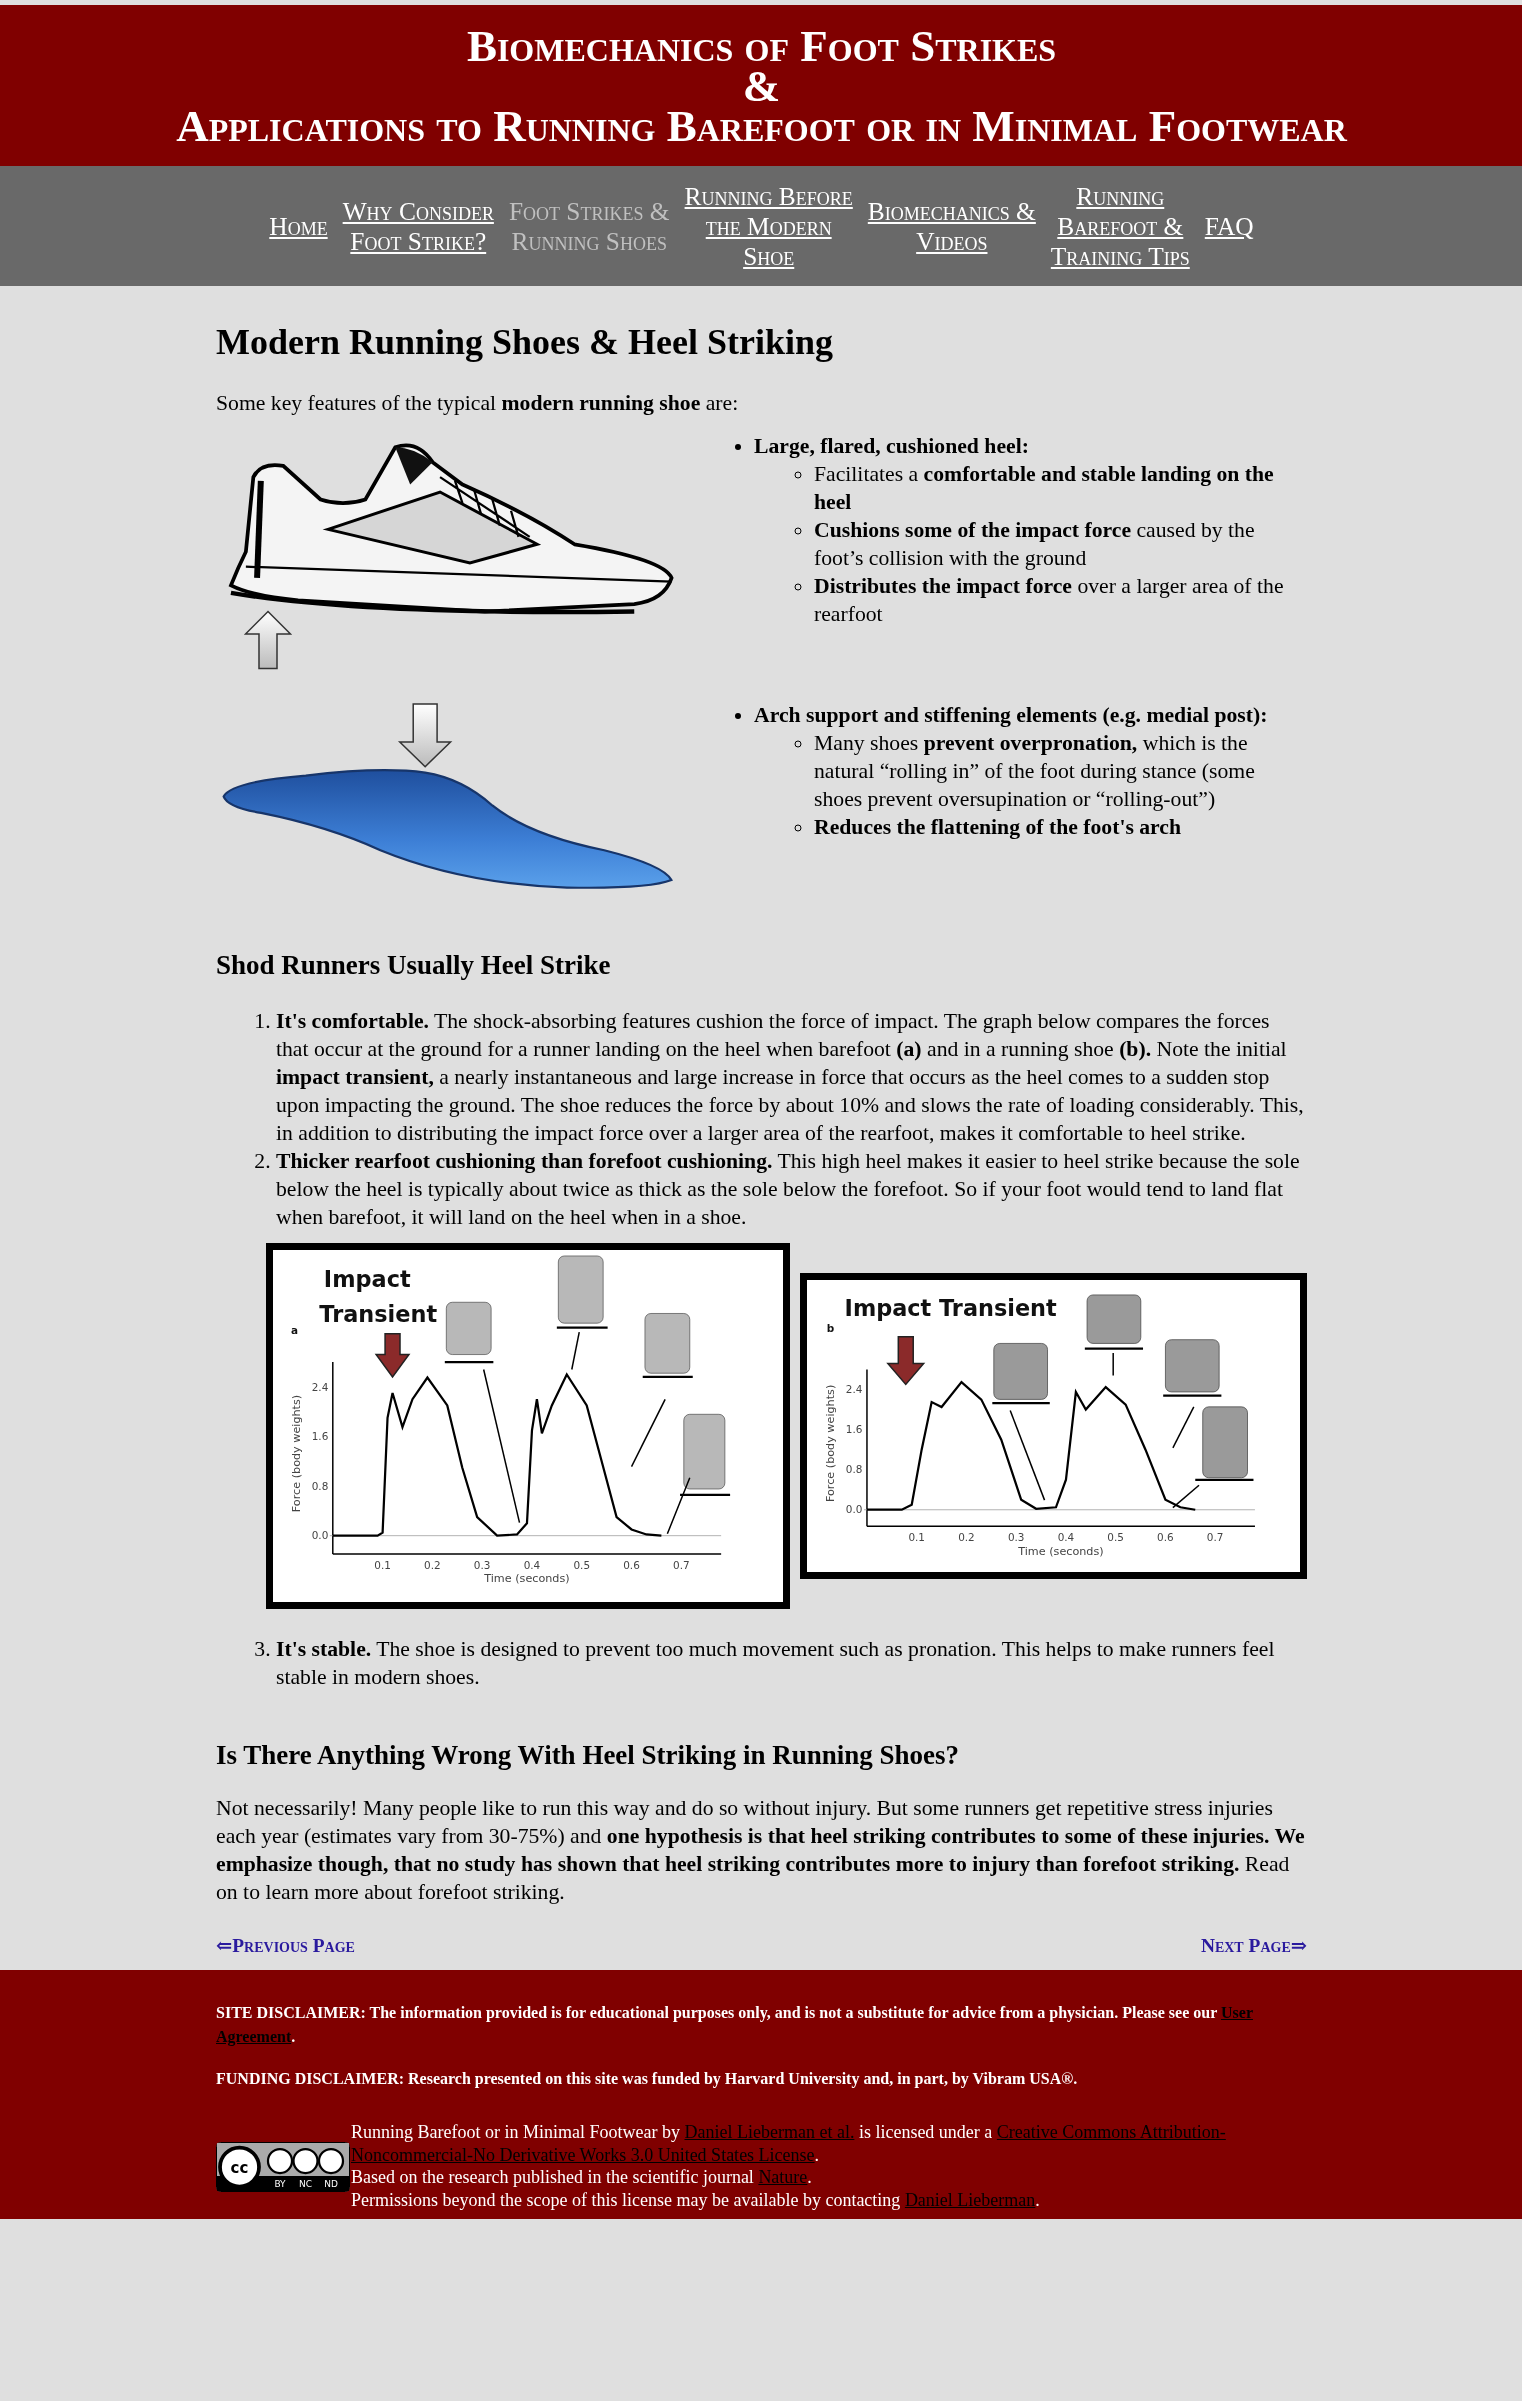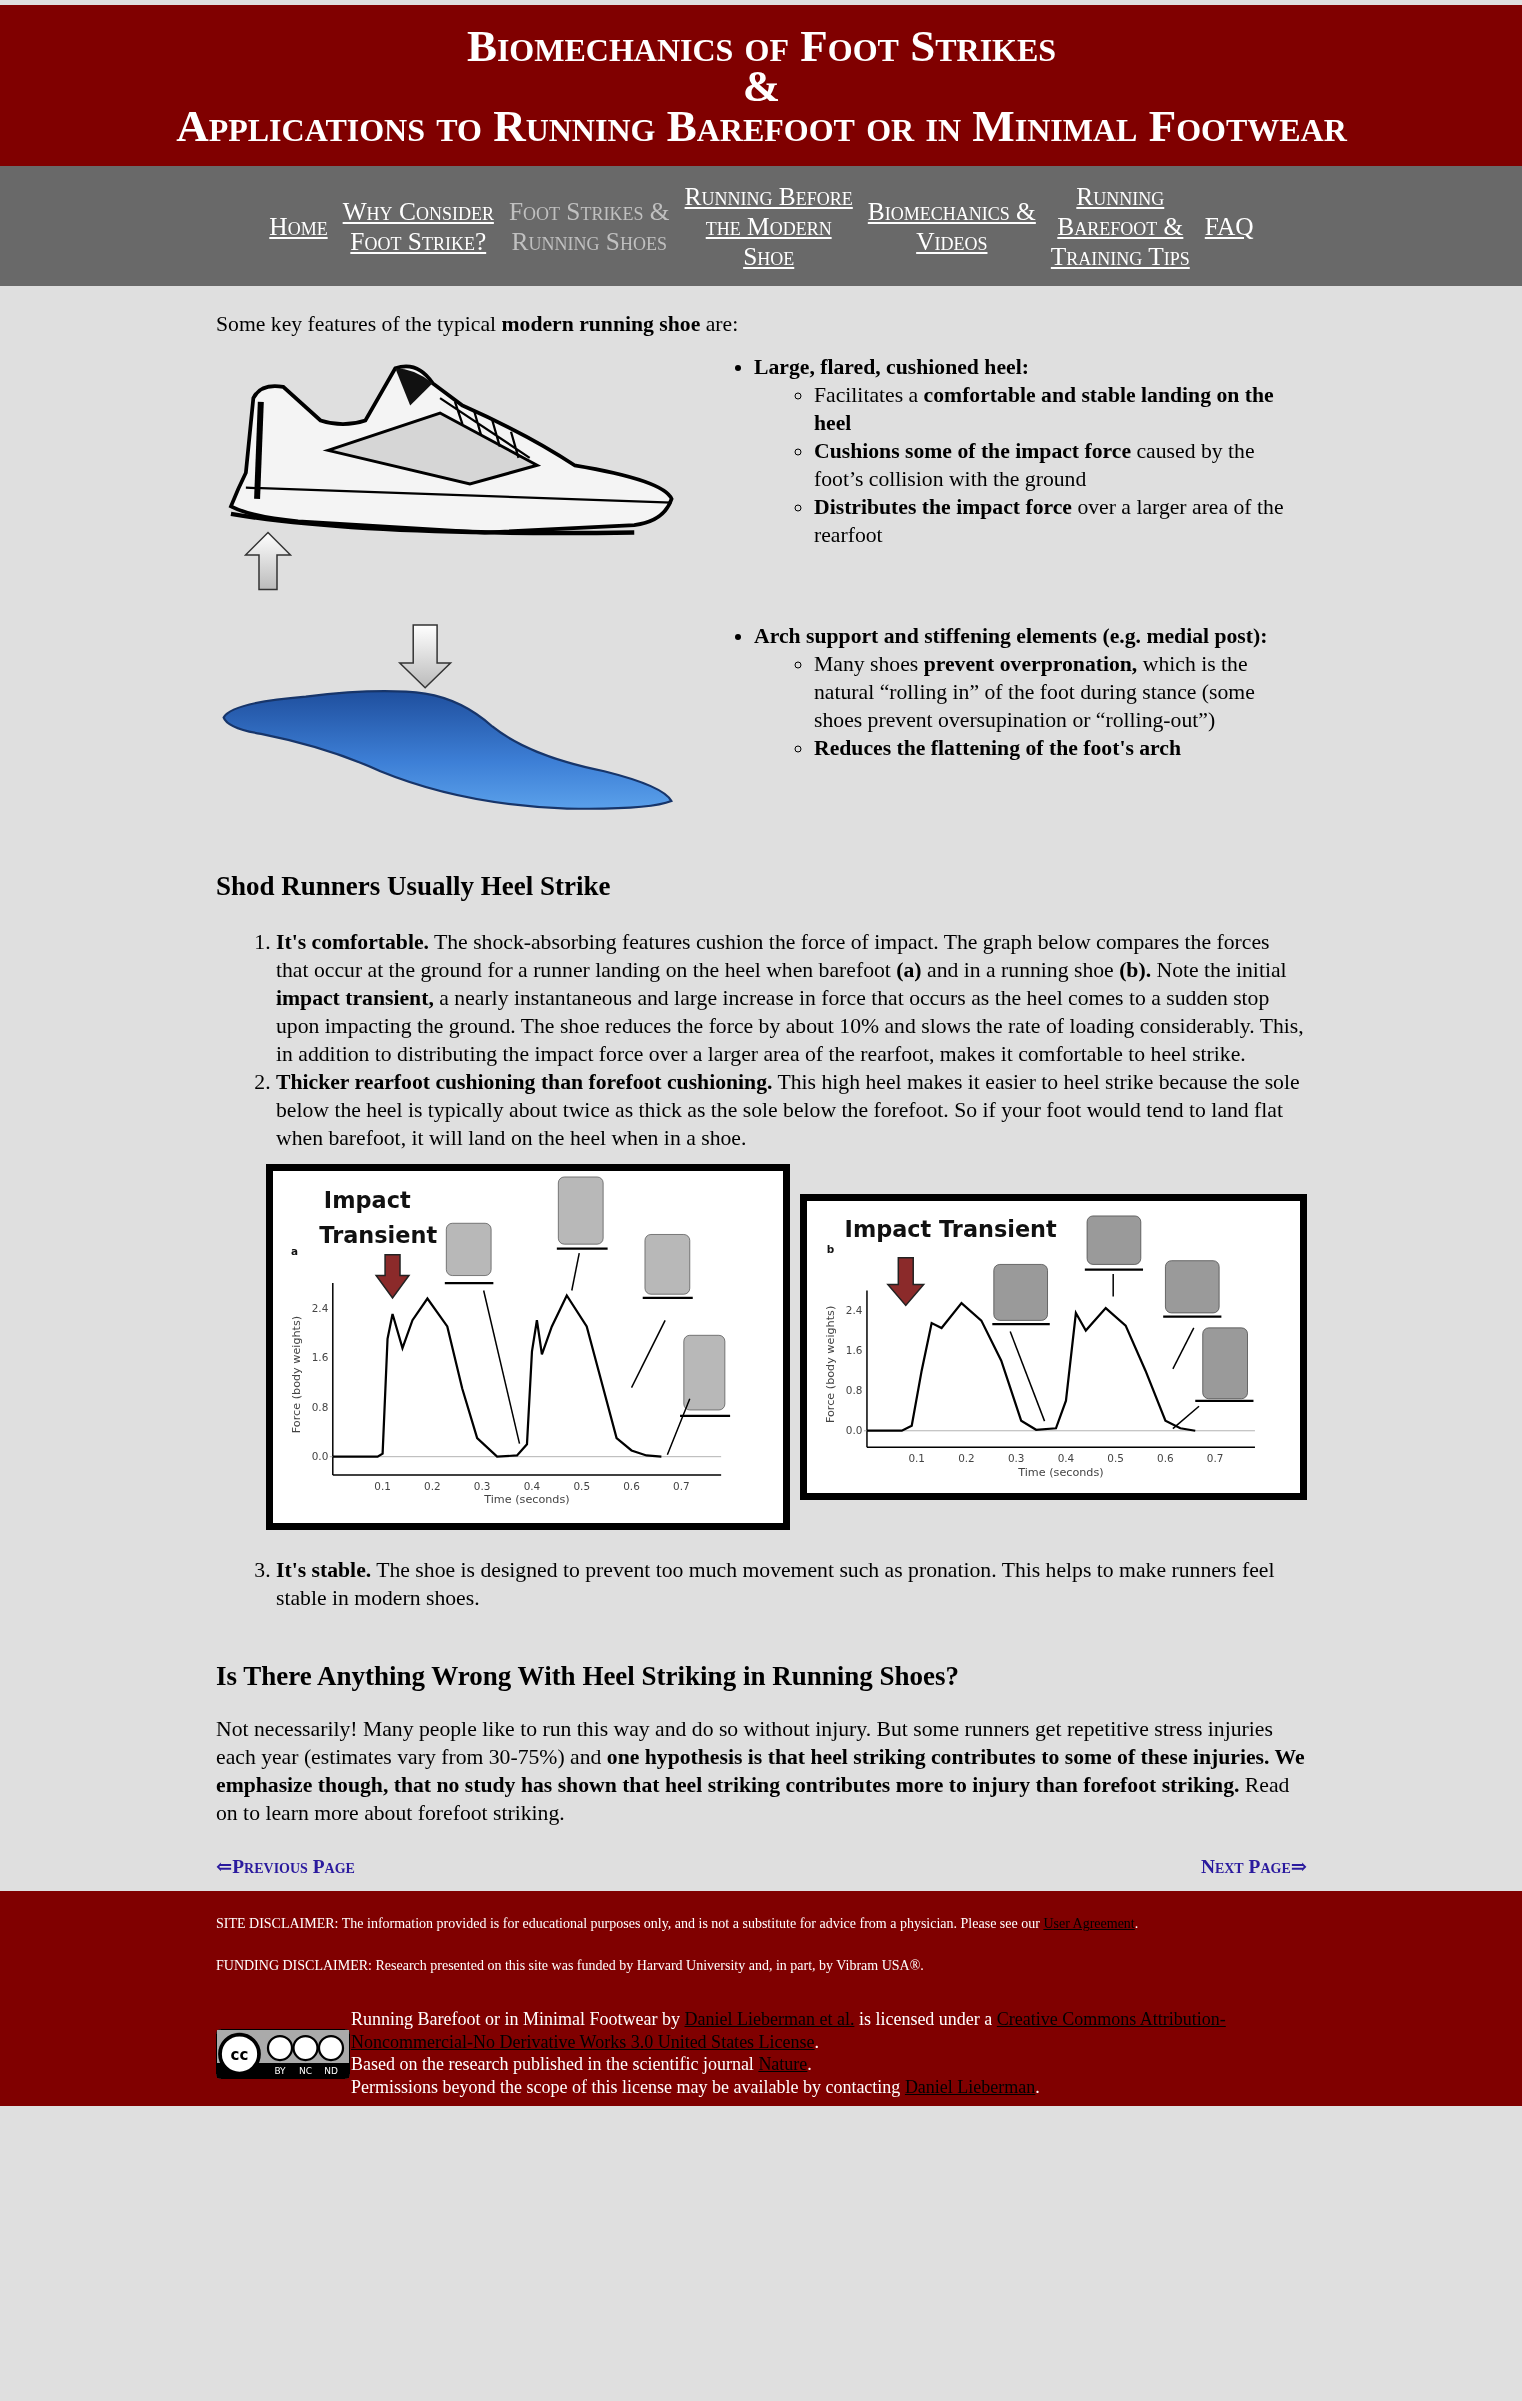--- a/index.html
+++ b/index.html
@@ -79,21 +79,21 @@
     font-variant: small-caps; font-weight: bold; font-size: 19.4px; text-decoration: none;
   }
   .footer {
     background: #800000;
     color: #fff;
     margin-top: 13.4px;
     padding: 21px 0 7.5px 0;
   }
   .footer .inner { width: 1091px; margin: 0 auto; font-size: 18px; line-height: 24px; }
   .footer a { color: #000; text-decoration: underline; }
-  .footer p { font-size: 14px; line-height: 24px; margin: 0 0 18px 0; }
+  .footer p { font-size: 16px; line-height: 24px; margin: 10px 0 18px 0; font-weight: bold; }
   .cc-row { display: flex; align-items: flex-start; margin-top: 30px; }
   .cc-badge {
     width: 132px; height: 48px; background: #aaa; border: 1.5px solid #000; border-radius: 4.5px;
     margin-top: 21px; margin-right: 1px; flex: none; position: relative;
   }
 </style>
 </head>
 <body>
 
 <div class="topgap"></div>
@@ -108,20 +108,21 @@
   <a href="#"><span>Home</span></a>
   <a href="#"><span>Why Consider</span><br><span>Foot Strike?</span></a>
   <a href="#" class="current"><span>Foot Strikes &amp;</span><br><span>Running Shoes</span></a>
   <a href="#"><span>Running Before</span><br><span>the Modern</span><br><span>Shoe</span></a>
   <a href="#"><span>Biomechanics &amp;</span><br><span>Videos</span></a>
   <a href="#"><span>Running</span><br><span>Barefoot &amp;</span><br><span>Training Tips</span></a>
   <a href="#"><span>FAQ</span></a>
 </nav>
 
 <main class="main">
+  <h1>Modern Running Shoes &amp; Heel Striking</h1>
   <p class="intro"><span>Some key features of the typical </span><b>modern running shoe</b><span> are:</span></p>
 
   <div class="feature-row" style="margin-top:15px; height:247px;">
     <div class="feature-img">
       <svg width="478" height="247" viewBox="0 0 640 330">
         <path d="M20 205 Q30 180 40 160 L50 60 Q60 40 90 45 L140 90 Q170 100 200 90 L240 20 Q270 10 290 40 L330 70 Q420 110 480 150 Q600 170 610 195 Q600 225 560 230 L360 240 Q200 230 110 225 Q50 220 20 205 Z" fill="#f4f4f4" stroke="#000" stroke-width="5"></path>
         <path d="M40 180 L610 200" stroke="#000" stroke-width="3" fill="none"></path>
         <path d="M150 130 L300 80 L430 150 L340 175 Z" fill="#d6d6d6" stroke="#000" stroke-width="4"></path>
         <path d="M240 20 Q265 20 290 40 L260 70 Z" fill="#111"></path>
         <path d="M60 65 L55 195" stroke="#000" stroke-width="8"></path>

